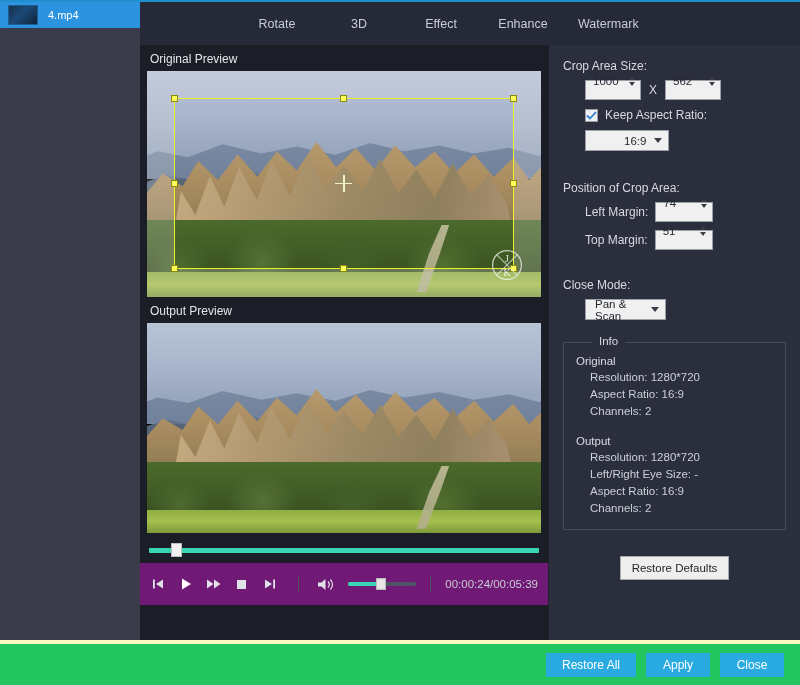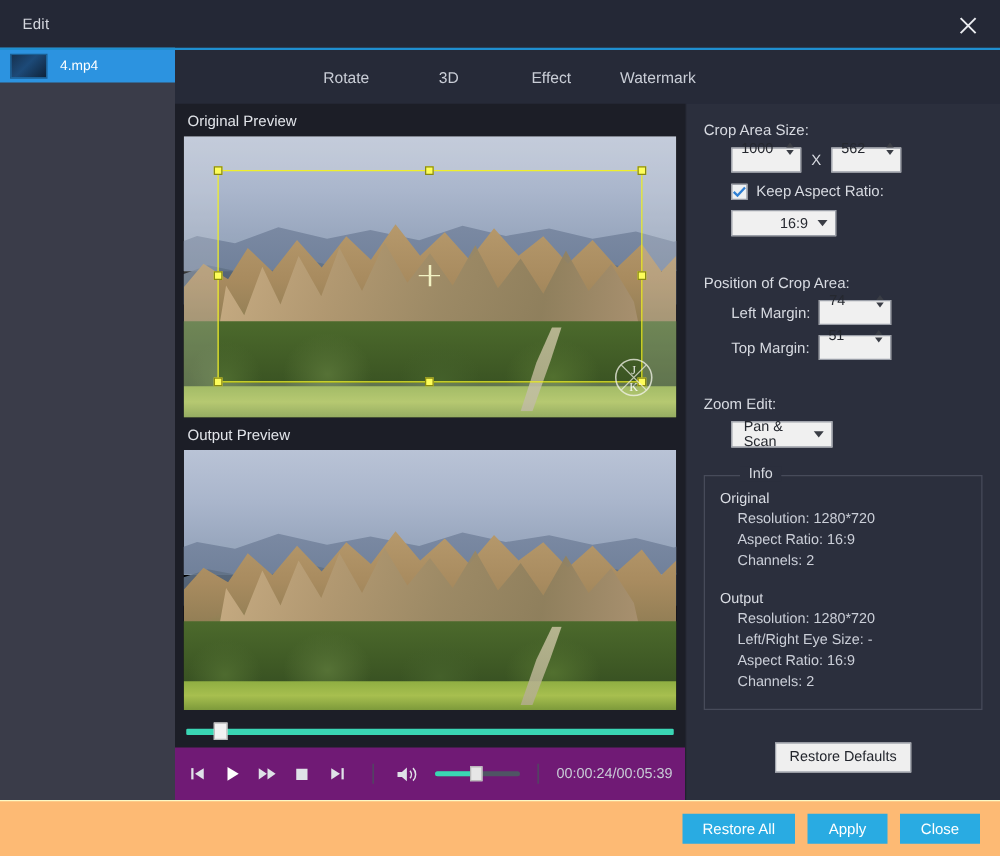--- a/index.html
+++ b/index.html
@@ -325,65 +325,58 @@
   #restore-defaults-wrap { display: flex; justify-content: center; margin-top: 26px; }
   #restore-defaults {
     background: #efefef; border: 1px solid #a4a8b0;
     color: #22252c; font-size: 11.5px;
     padding: 5px 11px; cursor: pointer;
   }
 
   
   #footer {
     height: 45px; flex: 0 0 45px;
-    background: #fdba74;
+    background: #22c55e;
     display: flex; align-items: center; justify-content: flex-end;
     padding-right: 16px; gap: 10px;
-    border-top: 1px solid #fef9c3;
+    border-top: 4px solid #fef9c3;
   }
   .btn-primary {
     background: #29abe2; color: #ffffff;
     font-size: 12px; border: none;
     height: 24px; padding: 0 16px;
     cursor: pointer;
     font-family: "Liberation Sans", sans-serif;
   }
   .b-restore-all { min-width: 70px; }
   .b-apply { min-width: 64px; }
   .b-close { min-width: 64px; }
 </style>
 </head>
 <body>
 
 <div id="window">
 
-  <div id="titlebar">
-    <span id="title-text">Edit</span>
-    <div id="close-btn">
-      <svg width="15" height="15" viewBox="0 0 15 15">
-        <path d="M1.5 1.5 L13.5 13.5 M13.5 1.5 L1.5 13.5" stroke="#e8eaee" stroke-width="1.6" fill="none"></path>
-      </svg>
-    </div>
-  </div>
 
   <div id="body-row">
 
     <div id="sidebar">
       <div class="file-item">
         <div class="file-thumb"></div>
         <span class="file-label">4.mp4</span>
       </div>
     </div>
 
     <div id="content">
 
       <div id="tabbar">
         <div class="tab">Rotate</div>
         <div class="tab">3D</div>
         <div class="tab">Effect</div>
+        <div class="tab">Enhance</div>
         <div class="tab">Watermark</div>
       </div>
 
       <div id="panels">
 
         <div id="preview-col">
 
           <div class="preview-title">Original Preview</div>
 
           <div class="preview-stage" id="orig-stage">
@@ -543,21 +536,21 @@
             <span class="fld-label">Top Margin:</span>
             <div class="spin w-marg">
               <span class="val">51</span>
               <span class="arrows">
                   <i class="up"></i>
                   <i class="dn"></i>
                 </span>
             </div>
           </div>
 
-          <div class="sec-label" style="margin-top:20px;">Zoom Edit:</div>
+          <div class="sec-label" style="margin-top:20px;">Close Mode:</div>
 
           <div class="row">
             <div class="select w-zoom">
               <span class="val">Pan &amp; Scan</span>
               <span class="caret"></span>
             </div>
           </div>
 
           <div id="info-box">
             <span id="info-legend">Info</span>

